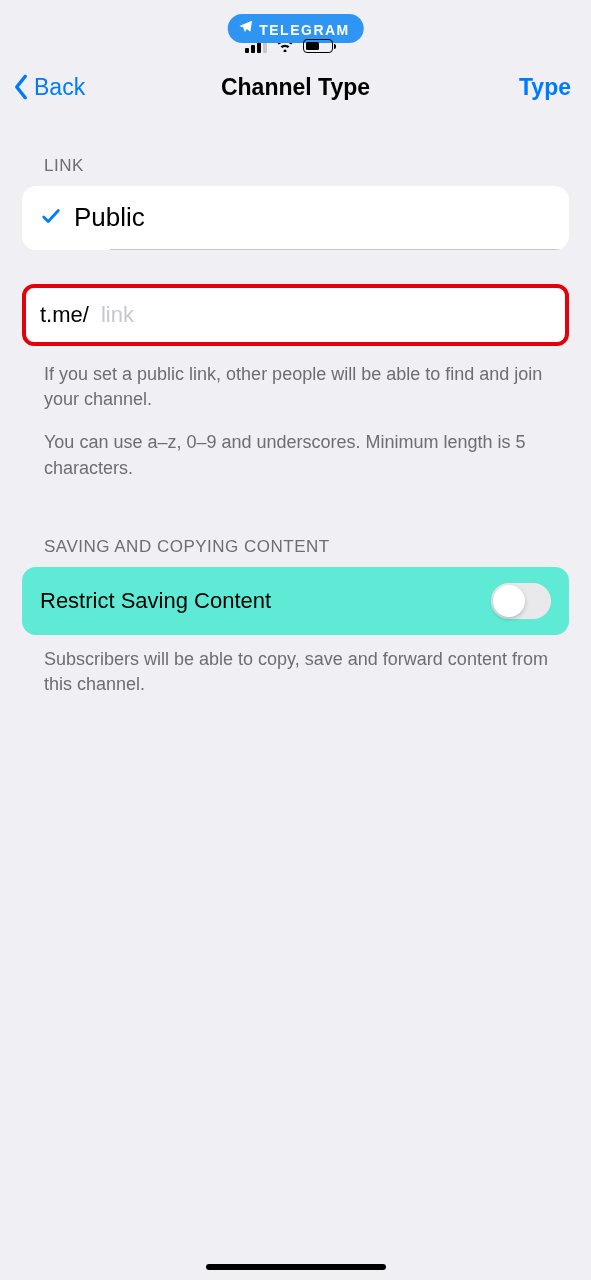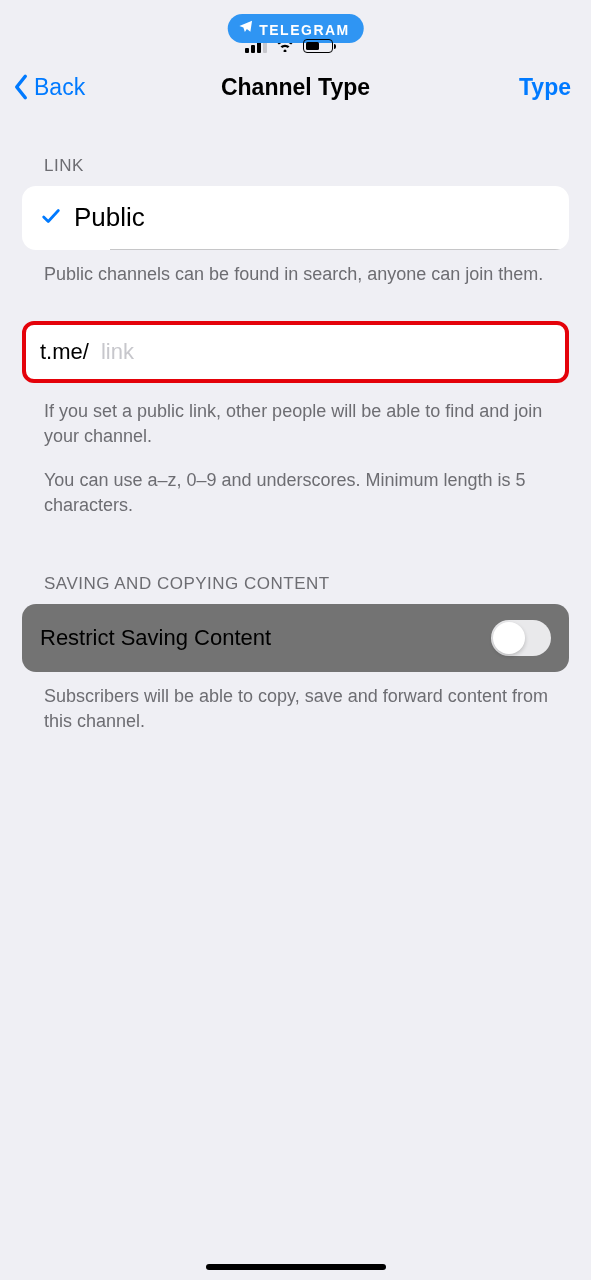--- a/index.html
+++ b/index.html
@@ -216,21 +216,21 @@
       font-size: 22px;
       color: #000;
       background: transparent;
       flex: 1;
     }
     .link-input::placeholder {
       color: #c7c7cc;
     }
 
     .toggle-row {
-      background: #737373;
+      background: #5eead4;
       border-radius: 14px;
       margin: 0 22px;
       padding: 16px 18px;
       display: flex;
       align-items: center;
       justify-content: space-between;
     }
     .toggle-label {
       font-size: 22px;
       color: #000;
@@ -316,21 +316,20 @@
         <span class="check-icon">
           <svg viewBox="0 0 24 24">
               <polyline points="4,13 9,18 20,6"></polyline>
             </svg>
         </span>
       </div>
       <div class="label">Public</div>
     </div>
     <div class="divider"></div>
   </div>
-  <div class="section-footer">Public channels can be found in search, anyone can join them.</div>
 </div>
 
 <div class="link-box">
   <span class="link-prefix">t.me/</span>
   <input class="link-input" type="text" placeholder="link" style="">
 </div>
 <div class="section-footer" style="padding-top:16px;">If you set a public link, other people will be able to find and join your channel.</div>
 <div class="section-footer" style="padding-top:18px;">You can use a–z, 0–9 and underscores. Minimum length is 5 characters.</div>
 
 <div class="section" style="margin-top:56px;">

